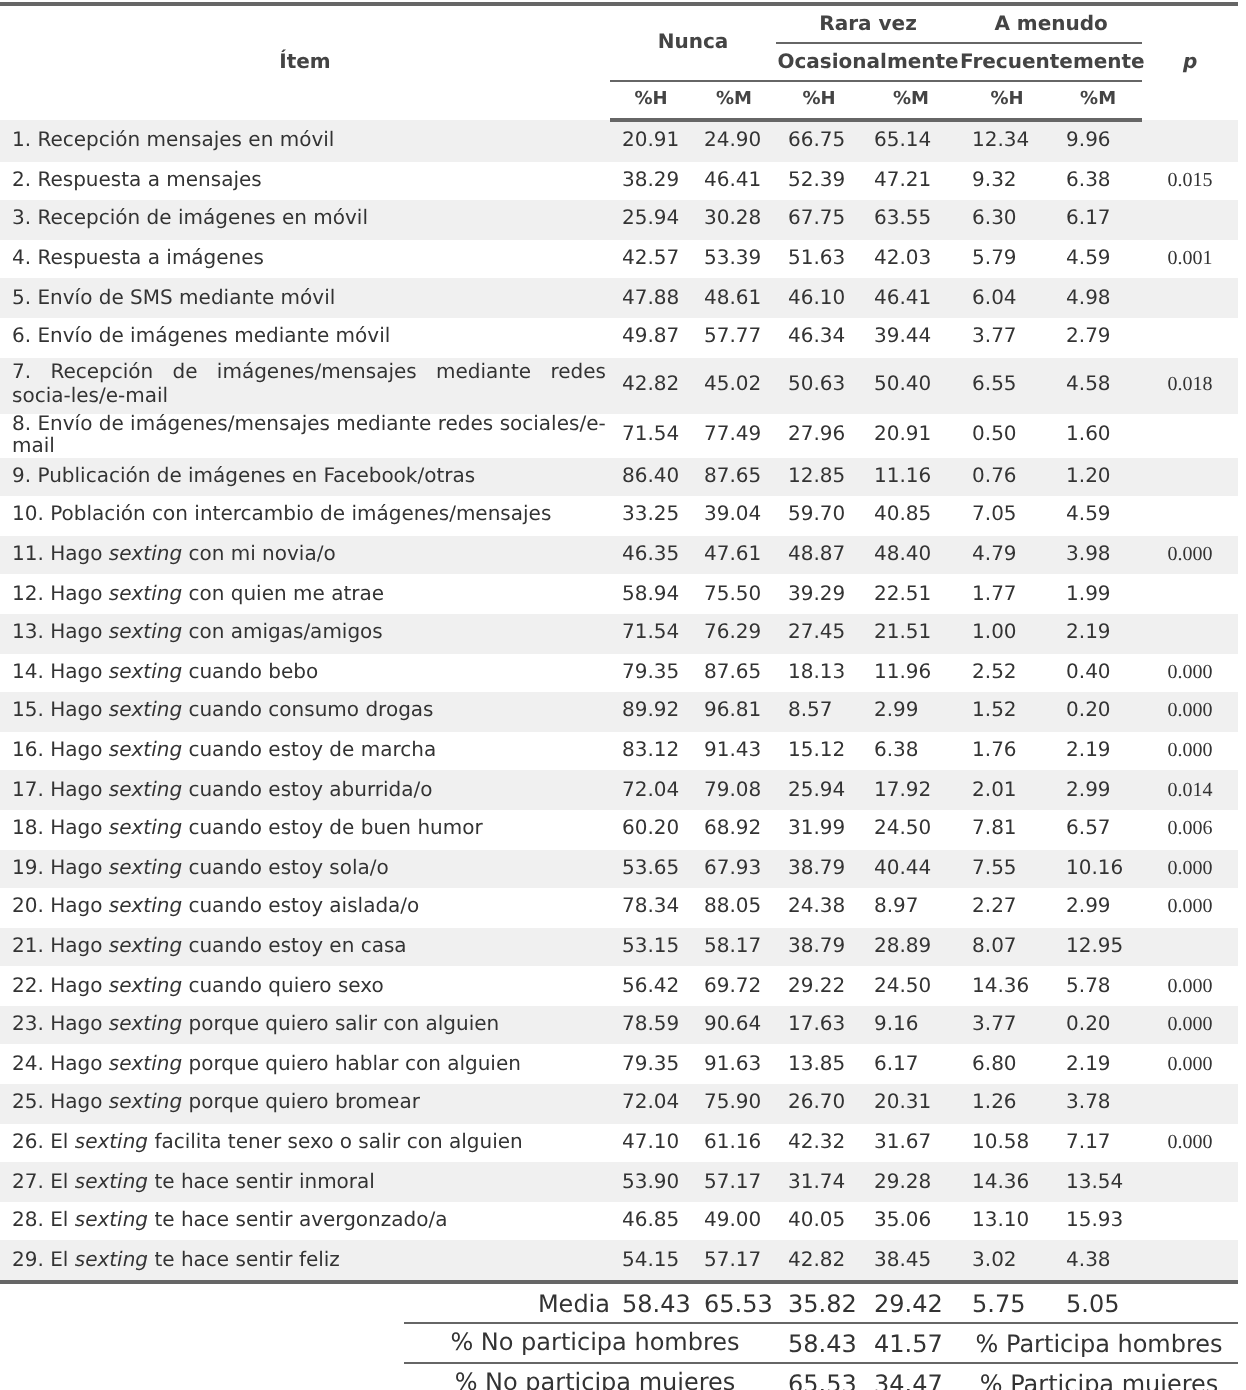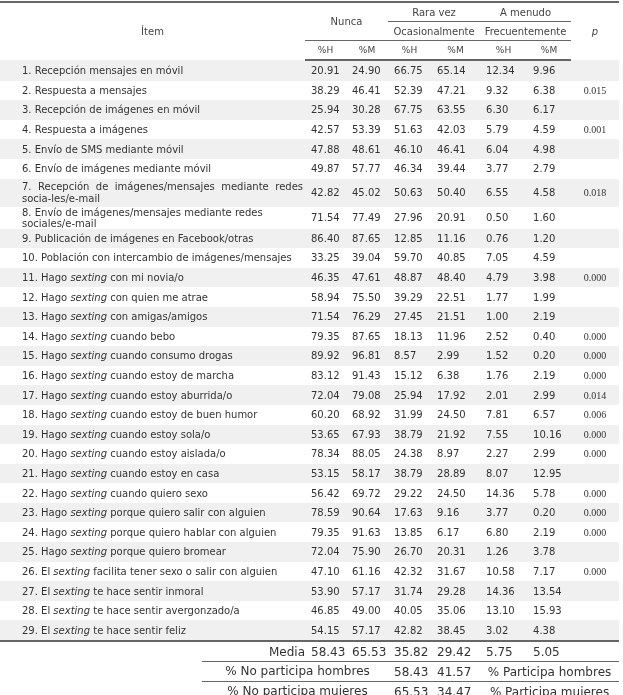--- a/index.html
+++ b/index.html
@@ -8,31 +8,31 @@
     table { border-collapse: collapse; width: 619px; table-layout: fixed; font-size: 10px; }
     col.c-item { width: 305px; }
     col.c-1 { width: 41px; }
     col.c-2 { width: 42px; }
     col.c-3 { width: 43px; }
     col.c-4 { width: 49px; }
     col.c-5 { width: 47px; }
     col.c-6 { width: 44px; }
     col.c-7 { width: 48px; }
     thead tr.h1 th { border-top: 2px solid #666; }
-    th { font-weight: normal; color: #444; font-size: 10px; padding: 0; }
+    th { font-weight: bold; color: #444; font-size: 10px; padding: 0; }
     th.item-head { text-align: center; vertical-align: middle; }
     th.grp { height: 18px; text-align: center; }
     th.grp.under { border-bottom: 1px solid #666; }
     th.p-head { font-style: italic; text-align: center; vertical-align: middle; }
     th.sub { height: 18px; font-size: 9px; text-align: center; border-top: 1px solid #666; }
     thead tr.h3 th { border-bottom: 2px solid #666; }
     tbody tr td { height: 19.6px; padding: 0 2px; vertical-align: middle; font-size: 10px; color: #333; }
     tbody tr:nth-child(odd) td { background: #f0f0f0; }
     tbody tr:nth-child(even) td { background: #ffffff; }
-    td.item { padding-left: 22px; text-align: left; }
+    td.item { padding-left: 6px; text-align: left; }
     td.item.two { line-height: 12px; padding-top: 2px; padding-bottom: 2px; text-align: justify; }
     td.num { text-align: left; padding-left: 6px; }
     td.p { text-align: center; font-family: Liberation Serif, serif; }
     tbody tr.last td { border-bottom: 2px solid #666; }
     .sx { font-style: italic; }
     tfoot td { height: 19px; font-size: 12px; color: #333; padding: 0 2px; }
     tfoot tr.media td.data { border-bottom: 1px solid #666; }
     tfoot tr.ph td.data { border-bottom: 1px solid #666; }
     tfoot tr.pm td.data { border-bottom: 1px solid #666; }
     td.media-label { text-align: right; padding-right: 8px; }
@@ -253,21 +253,21 @@
           <td class="num">24.50</td>
           <td class="num">7.81</td>
           <td class="num">6.57</td>
           <td class="p">0.006</td>
         </tr>
         <tr>
           <td class="item"><span>19. Hago </span><span class="sx">sexting</span><span> cuando estoy sola/o</span></td>
           <td class="num">53.65</td>
           <td class="num">67.93</td>
           <td class="num">38.79</td>
-          <td class="num">21.92</td>
+          <td class="num">40.44</td>
           <td class="num">7.55</td>
           <td class="num">10.16</td>
           <td class="p">0.000</td>
         </tr>
         <tr>
           <td class="item"><span>20. Hago </span><span class="sx">sexting</span><span> cuando estoy aislada/o</span></td>
           <td class="num">78.34</td>
           <td class="num">88.05</td>
           <td class="num">24.38</td>
           <td class="num">8.97</td>

